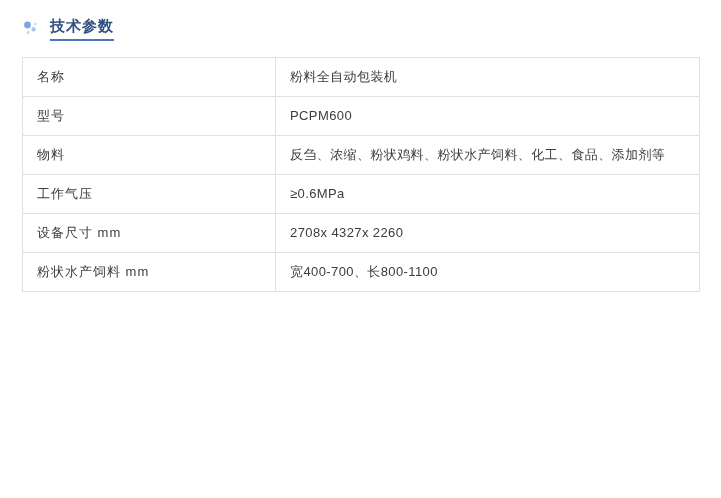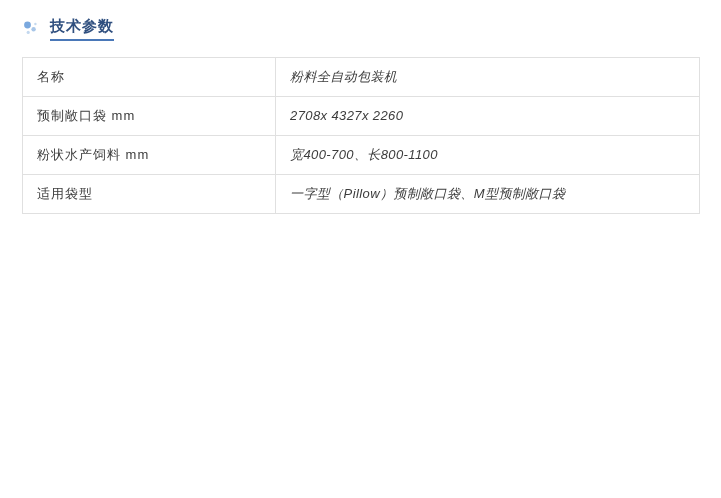--- a/index.html
+++ b/index.html
@@ -65,21 +65,20 @@
     vertical-align: middle;
     line-height: 18px;
     color: #3c3c3c;
   }
   .spec-table td.label {
     width: 238px;
     letter-spacing: 1px;
   }
   .spec-table td.value {
     letter-spacing: 0.4px;
-    font-style: italic;
   }
   .gap-wide { display: inline-block; width: 26px; }
 </style>
 </head>
 <body>
 
 <div class="page">
 
   <div class="header">
     <span class="header-icon">
@@ -93,27 +92,35 @@
     <span class="header-title">技术参数</span>
   </div>
 
   <table class="spec-table">
     <tbody>
       <tr>
         <td class="label">名称</td>
         <td class="value">粉料全自动包装机</td>
       </tr>
       <tr>
-        <td class="label">预制敞口袋 mm</td>
+        <td class="label">型号</td>
+        <td class="value">PCPM600</td>
+      </tr>
+      <tr>
+        <td class="label">物料</td>
+        <td class="value">反刍、浓缩、粉状鸡料、粉状水产饲料、化工、食品、添加剂等</td>
+      </tr>
+      <tr>
+        <td class="label">工作气压</td>
+        <td class="value">≥0.6MPa</td>
+      </tr>
+      <tr>
+        <td class="label">设备尺寸 mm</td>
         <td class="value">2708x 4327x 2260</td>
       </tr>
       <tr>
         <td class="label">粉状水产饲料 mm</td>
         <td class="value">宽400-700、长800-1100</td>
-      </tr>
-      <tr>
-        <td class="label">适用袋型</td>
-        <td class="value">一字型（Pillow）预制敞口袋、M型预制敞口袋</td>
       </tr>
     </tbody>
   </table>
 
 </div>
 
 </body></html>

